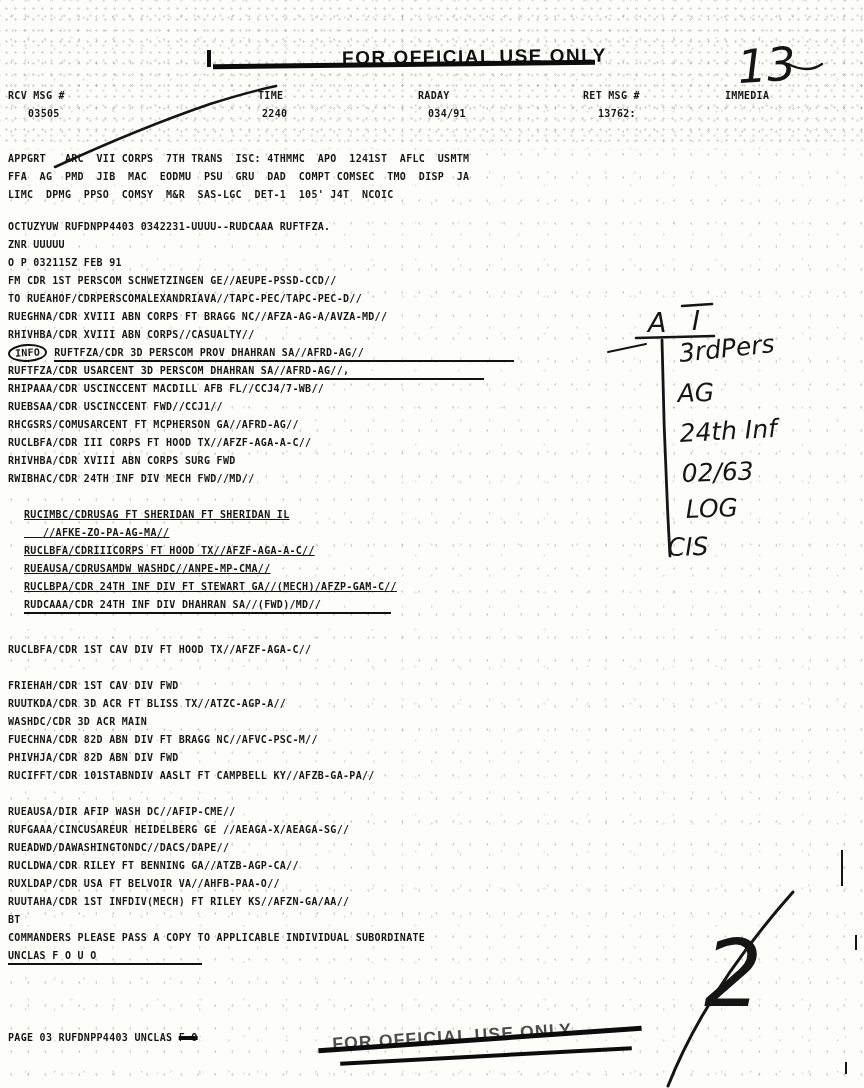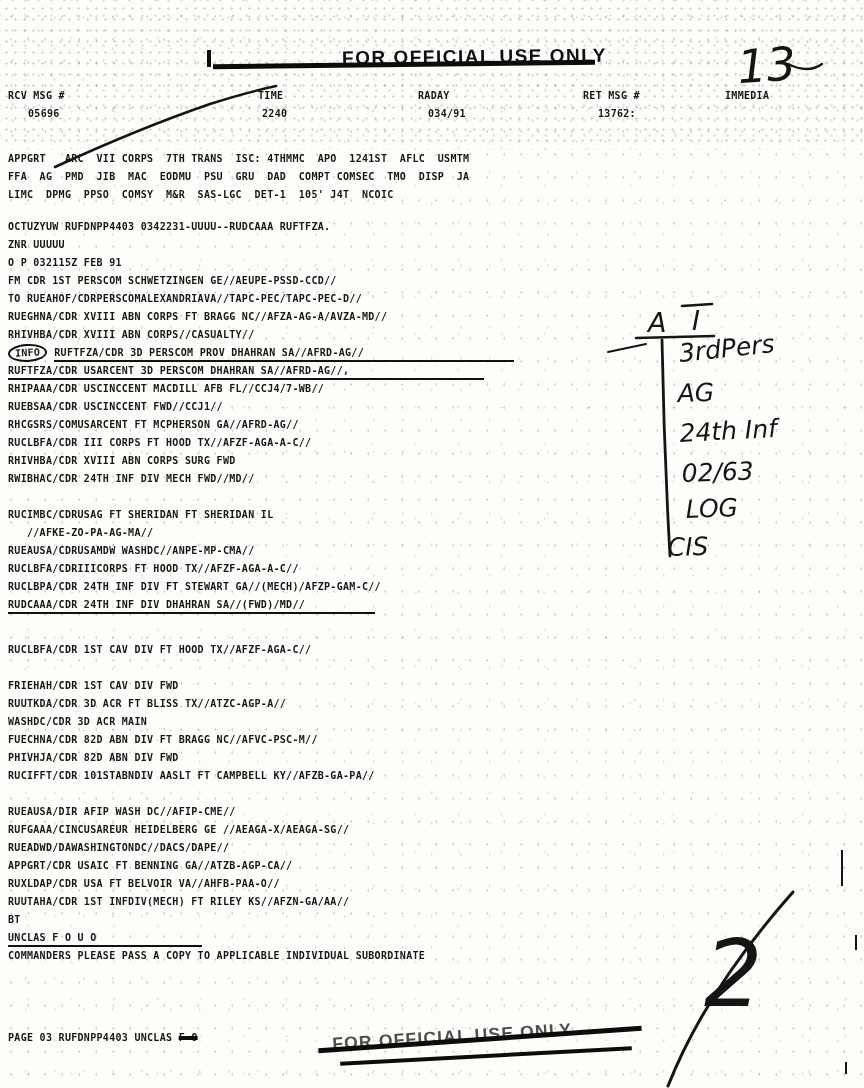--- a/index.html
+++ b/index.html
@@ -71,21 +71,21 @@
 
   <div class="banner">FOR OFFICIAL USE ONLY</div>
   <div class="banner-strike"></div>
   <div class="banner-tick"></div>
 
   <span class="hdr-label typed" style="left:8px;   top:90px;">RCV MSG #</span>
   <span class="hdr-label typed" style="left:258px; top:90px;">TIME</span>
   <span class="hdr-label typed" style="left:418px; top:90px;">RADAY</span>
   <span class="hdr-label typed" style="left:583px; top:90px;">RET MSG #</span>
   <span class="hdr-label typed" style="left:725px; top:90px;">IMMEDIA</span>
-  <span class="hdr-value typed" style="left:28px;  top:108px;">05696</span>
+  <span class="hdr-value typed" style="left:28px;  top:108px;">03505</span>
   <span class="hdr-value typed" style="left:262px; top:108px;">2240</span>
   <span class="hdr-value typed" style="left:428px; top:108px;">034/91</span>
   <span class="hdr-value typed" style="left:598px; top:108px;">13762:</span>
 
   <div class="abs typed" style="left:8px; top:150px;">
     <div class="ln">APPGRT   ARC  VII CORPS  7TH TRANS  ISC: 4THMMC  APO  1241ST  AFLC  USMTM</div>
     <div class="ln">FFA  AG  PMD  JIB  MAC  EODMU  PSU  GRU  DAD  COMPT COMSEC  TMO  DISP  JA</div>
     <div class="ln">LIMC  DPMG  PPSO  COMSY  M&amp;R  SAS-LGC  DET-1  105' J4T  NCOIC</div>
   </div>
 
@@ -100,48 +100,48 @@
     <div class="ln"><span class="info-circ">INFO</span><span class="u u-ext1">RUFTFZA/CDR 3D PERSCOM PROV DHAHRAN SA//AFRD-AG//</span></div>
     <div class="ln"><span class="u u-ext2">RUFTFZA/CDR USARCENT 3D PERSCOM DHAHRAN SA//AFRD-AG//,</span></div>
     <div class="ln">RHIPAAA/CDR USCINCCENT MACDILL AFB FL//CCJ4/7-WB//</div>
     <div class="ln">RUEBSAA/CDR USCINCCENT FWD//CCJ1//</div>
     <div class="ln">RHCGSRS/COMUSARCENT FT MCPHERSON GA//AFRD-AG//</div>
     <div class="ln">RUCLBFA/CDR III CORPS FT HOOD TX//AFZF-AGA-A-C//</div>
     <div class="ln">RHIVHBA/CDR XVIII ABN CORPS SURG FWD</div>
     <div class="ln">RWIBHAC/CDR 24TH INF DIV MECH FWD//MD//</div>
   </div>
 
-  <div class="abs typed" style="left:8px; top:506px;">
+  <div class="abs typed" style="left:24px; top:506px;text-decoration:underline;">
     <div class="ln">RUCIMBC/CDRUSAG FT SHERIDAN FT SHERIDAN IL</div>
     <div class="ln">   //AFKE-ZO-PA-AG-MA//</div>
+    <div class="ln">RUCLBFA/CDRIIICORPS FT HOOD TX//AFZF-AGA-A-C//</div>
     <div class="ln">RUEAUSA/CDRUSAMDW WASHDC//ANPE-MP-CMA//</div>
-    <div class="ln">RUCLBFA/CDRIIICORPS FT HOOD TX//AFZF-AGA-A-C//</div>
     <div class="ln">RUCLBPA/CDR 24TH INF DIV FT STEWART GA//(MECH)/AFZP-GAM-C//</div>
     <div class="ln"><span class="u u-ext3">RUDCAAA/CDR 24TH INF DIV DHAHRAN SA//(FWD)/MD//</span></div>
   </div>
 
   <div class="abs typed" style="left:8px; top:641px;">
     <div class="ln">RUCLBFA/CDR 1ST CAV DIV FT HOOD TX//AFZF-AGA-C//</div>
     <div class="sp"></div>
     <div class="ln">FRIEHAH/CDR 1ST CAV DIV FWD</div>
     <div class="ln">RUUTKDA/CDR 3D ACR FT BLISS TX//ATZC-AGP-A//</div>
     <div class="ln">WASHDC/CDR 3D ACR MAIN</div>
     <div class="ln">FUECHNA/CDR 82D ABN DIV FT BRAGG NC//AFVC-PSC-M//</div>
     <div class="ln">PHIVHJA/CDR 82D ABN DIV FWD</div>
     <div class="ln">RUCIFFT/CDR 101STABNDIV AASLT FT CAMPBELL KY//AFZB-GA-PA//</div>
     <div class="sp"></div>
     <div class="ln">RUEAUSA/DIR AFIP WASH DC//AFIP-CME//</div>
     <div class="ln">RUFGAAA/CINCUSAREUR HEIDELBERG GE //AEAGA-X/AEAGA-SG//</div>
     <div class="ln">RUEADWD/DAWASHINGTONDC//DACS/DAPE//</div>
-    <div class="ln">APPGRT/CDR USAIC FT BENNING GA//ATZB-AGP-CA//</div>
+    <div class="ln">RUCLDWA/CDR RILEY FT BENNING GA//ATZB-AGP-CA//</div>
     <div class="ln">RUXLDAP/CDR USA FT BELVOIR VA//AHFB-PAA-O//</div>
     <div class="ln">RUUTAHA/CDR 1ST INFDIV(MECH) FT RILEY KS//AFZN-GA/AA//</div>
     <div class="ln">BT</div>
+    <div class="ln">COMMANDERS PLEASE PASS A COPY TO APPLICABLE INDIVIDUAL SUBORDINATE</div>
     <div class="ln"><span class="u u-ext4">UNCLAS F O U O</span></div>
-    <div class="ln">COMMANDERS PLEASE PASS A COPY TO APPLICABLE INDIVIDUAL SUBORDINATE</div>
   </div>
 
   <div class="abs typed" style="left:8px; top:1032px;">
     <span>PAGE 03 RUFDNPP4403   UNCLAS</span><span> </span><span class="struck">F O</span>
   </div>
   <div class="stamp">FOR OFFICIAL USE ONLY</div>
   <div class="stamp-strike1"></div>
   <div class="stamp-strike2"></div>
 
   <svg class="hand-svg" width="864" height="1088" viewBox="0 0 864 1088">

